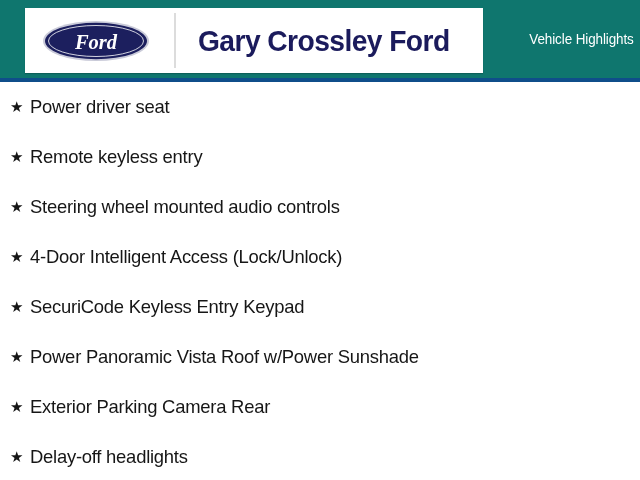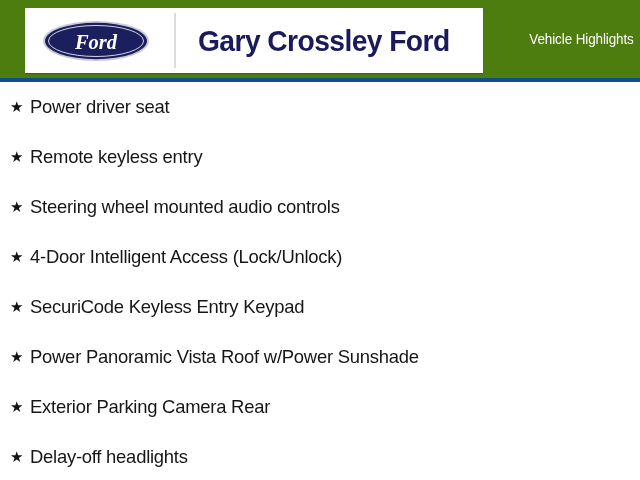--- a/index.html
+++ b/index.html
@@ -23,21 +23,21 @@
     background: #ffffff;
   }
 
   
   .header-band {
     position: absolute;
     left: 0;
     top: 0;
     width: 640px;
     height: 82px;
-    background: #4d7c0f;
+    background: #0f766e;
     box-sizing: border-box;
   }
   .header-band-underline {
     position: absolute;
     left: 0;
     top: 78px;
     width: 640px;
     height: 4px;
     background: #0f4e8a;
   }

